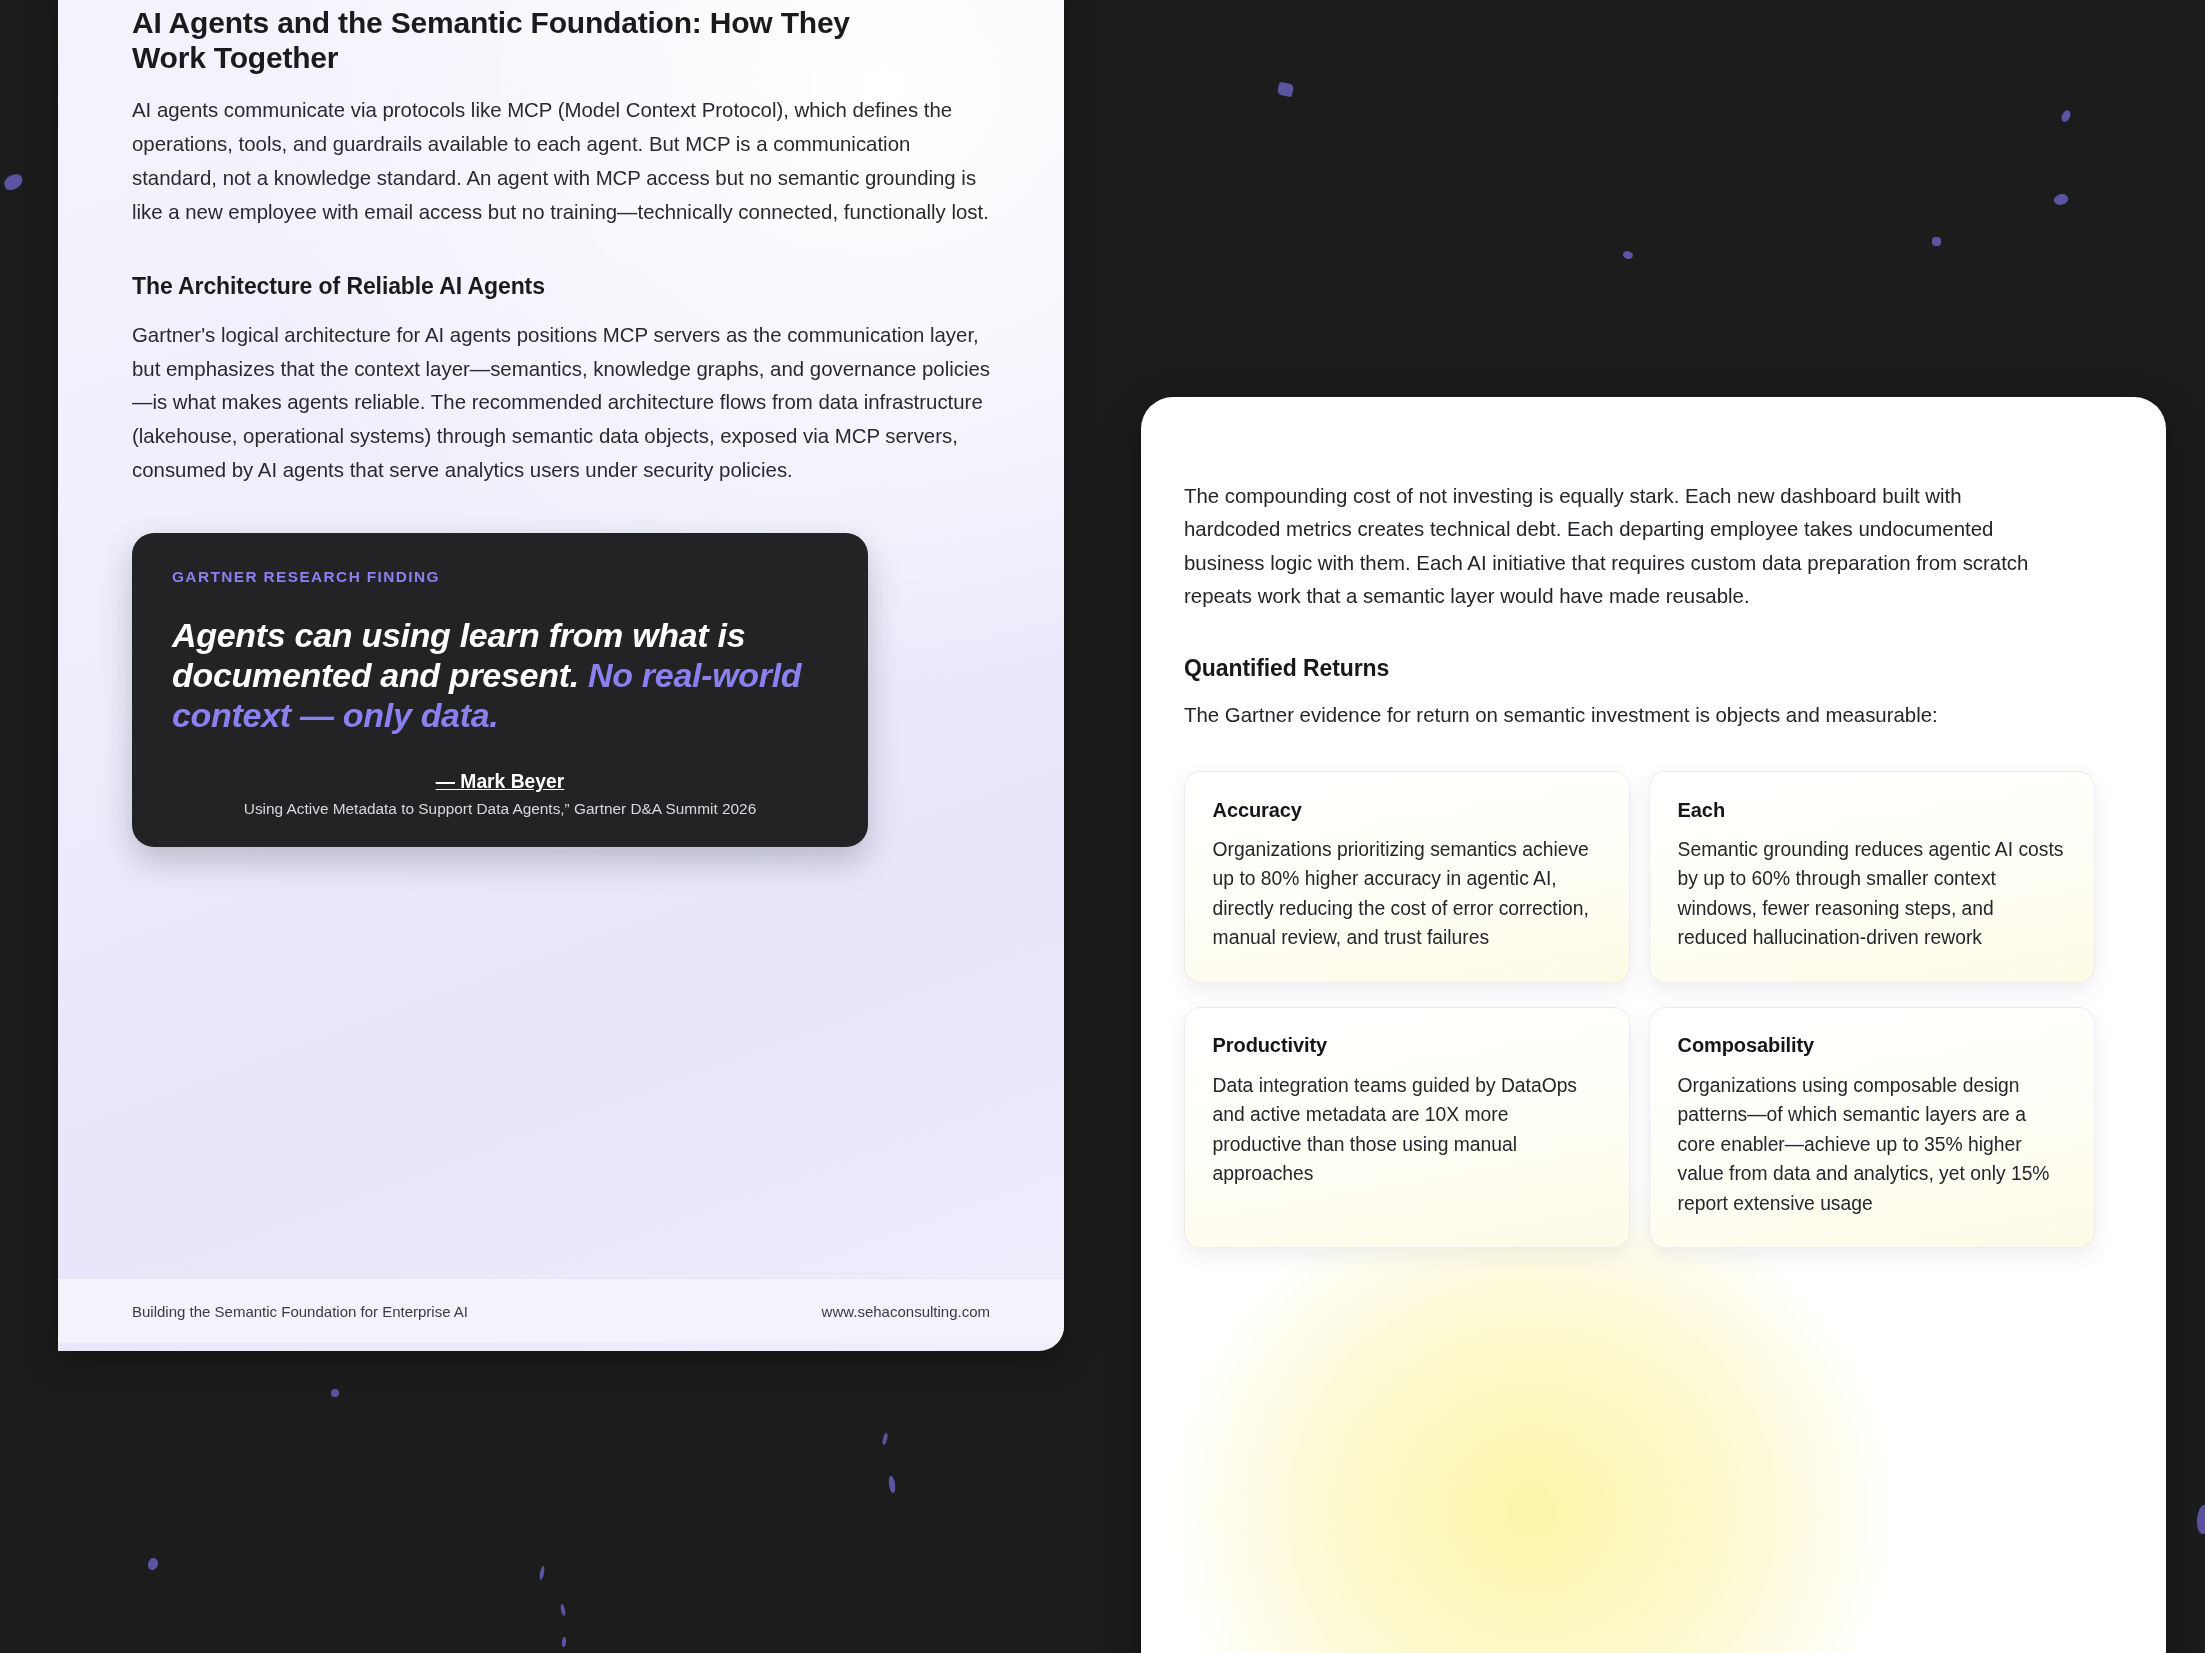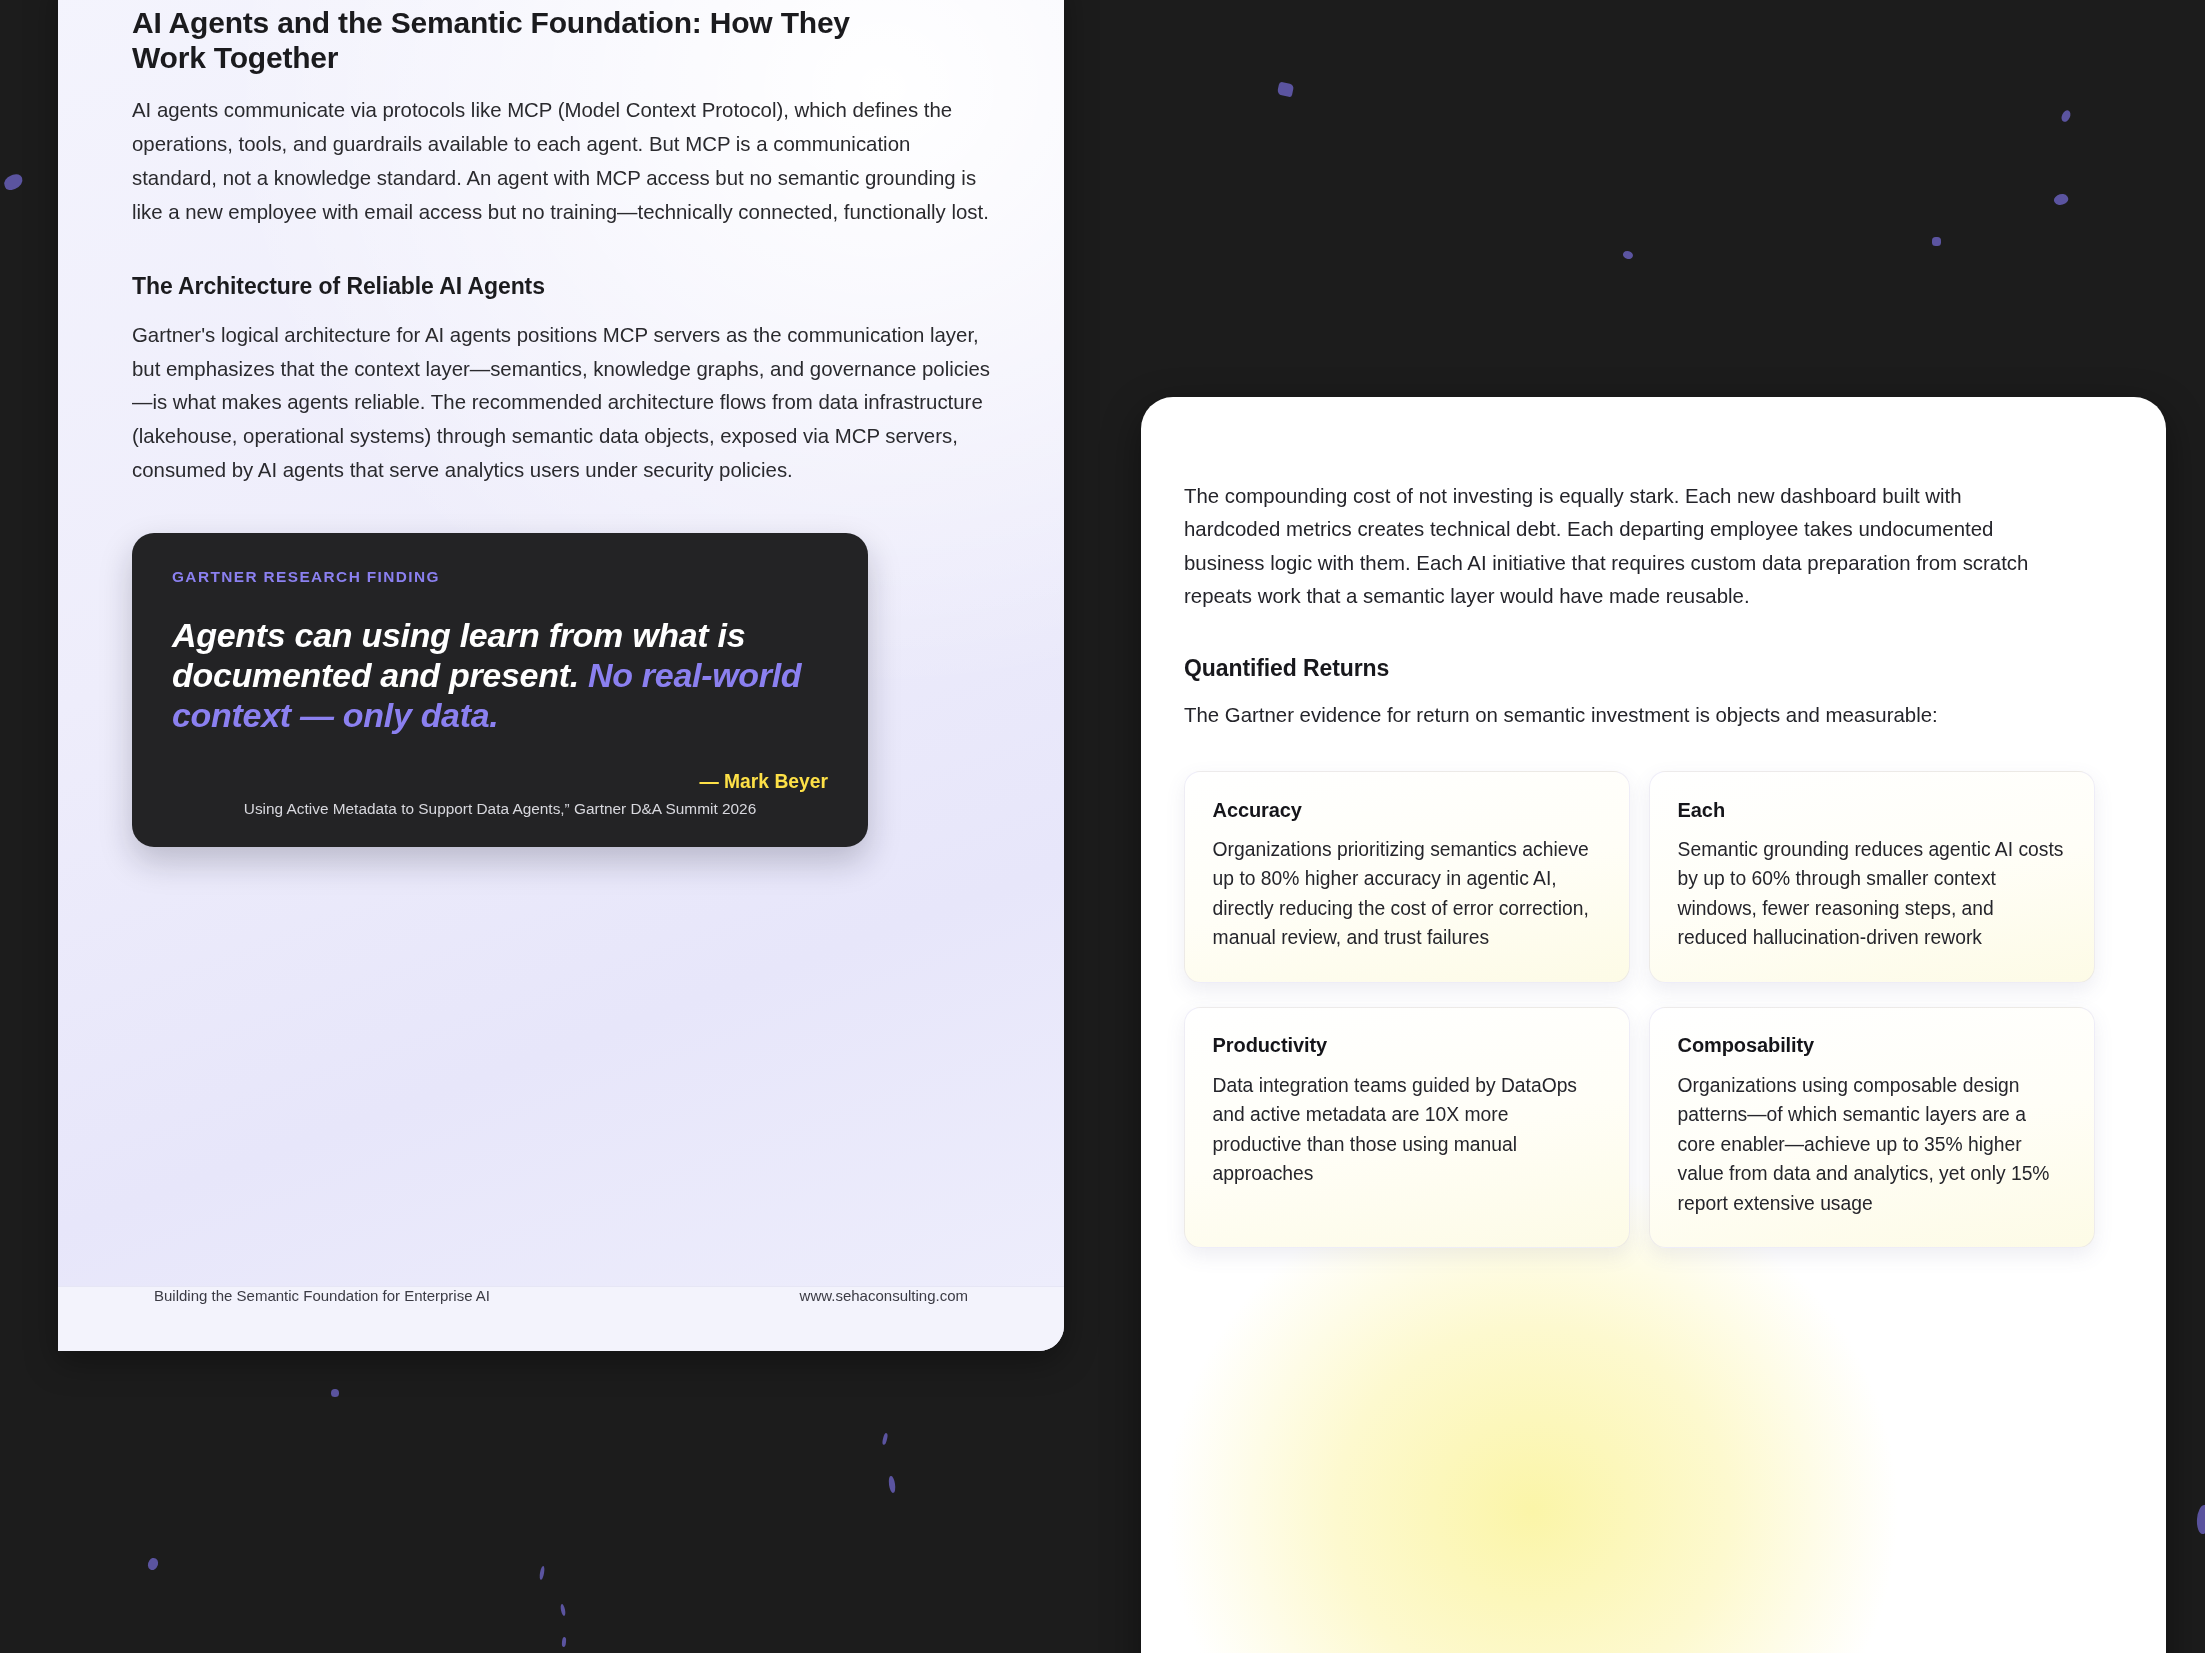--- a/index.html
+++ b/index.html
@@ -70,36 +70,36 @@
     color:#8b80f0; font-size:15.4px; font-weight:700;
     letter-spacing:1.4px; text-transform:uppercase;
   }
   .quote-text{
     margin-top:29px;
     font-size:34px; line-height:1.18; font-weight:700;
     font-style:italic; color:#ffffff; letter-spacing:-0.3px;
   }
   .quote-hl{ color:#8b80f0; }
   .quote-author{
-    margin-top:36px; text-align:right;
-    font-size:19.3px; font-weight:700; color:#fde047;
+    margin-top:36px; text-align:center;
+    font-size:19.3px; font-weight:700; color:#ffffff;text-decoration:underline;
   }
   .quote-source{
     margin-top:6.6px; text-align:center;
     font-size:15.4px; color:#d8d8de; font-weight:400;
   }
 
   
   .page-left-footer{
-    position:absolute; left:0; bottom:0;
+    position:absolute; left:0; bottom:8px;
     width:100%; height:65px;
     background:#f3f3fc;
     border-top:0.6px solid rgba(120,115,190,0.10);
-    display:flex; align-items:flex-start; justify-content:space-between;
-    padding:0 96px;
+    display:flex; align-items:center; justify-content:space-between;
+    padding:0 74px;
   }
   .footer-txt{ font-size:15px; color:#3b3b44; }
 
   
   .page-right{
     position:absolute;
     left:1141px; top:397px;
     width:1025px; height:1323px;
     border-radius:32px;
     overflow:hidden;

